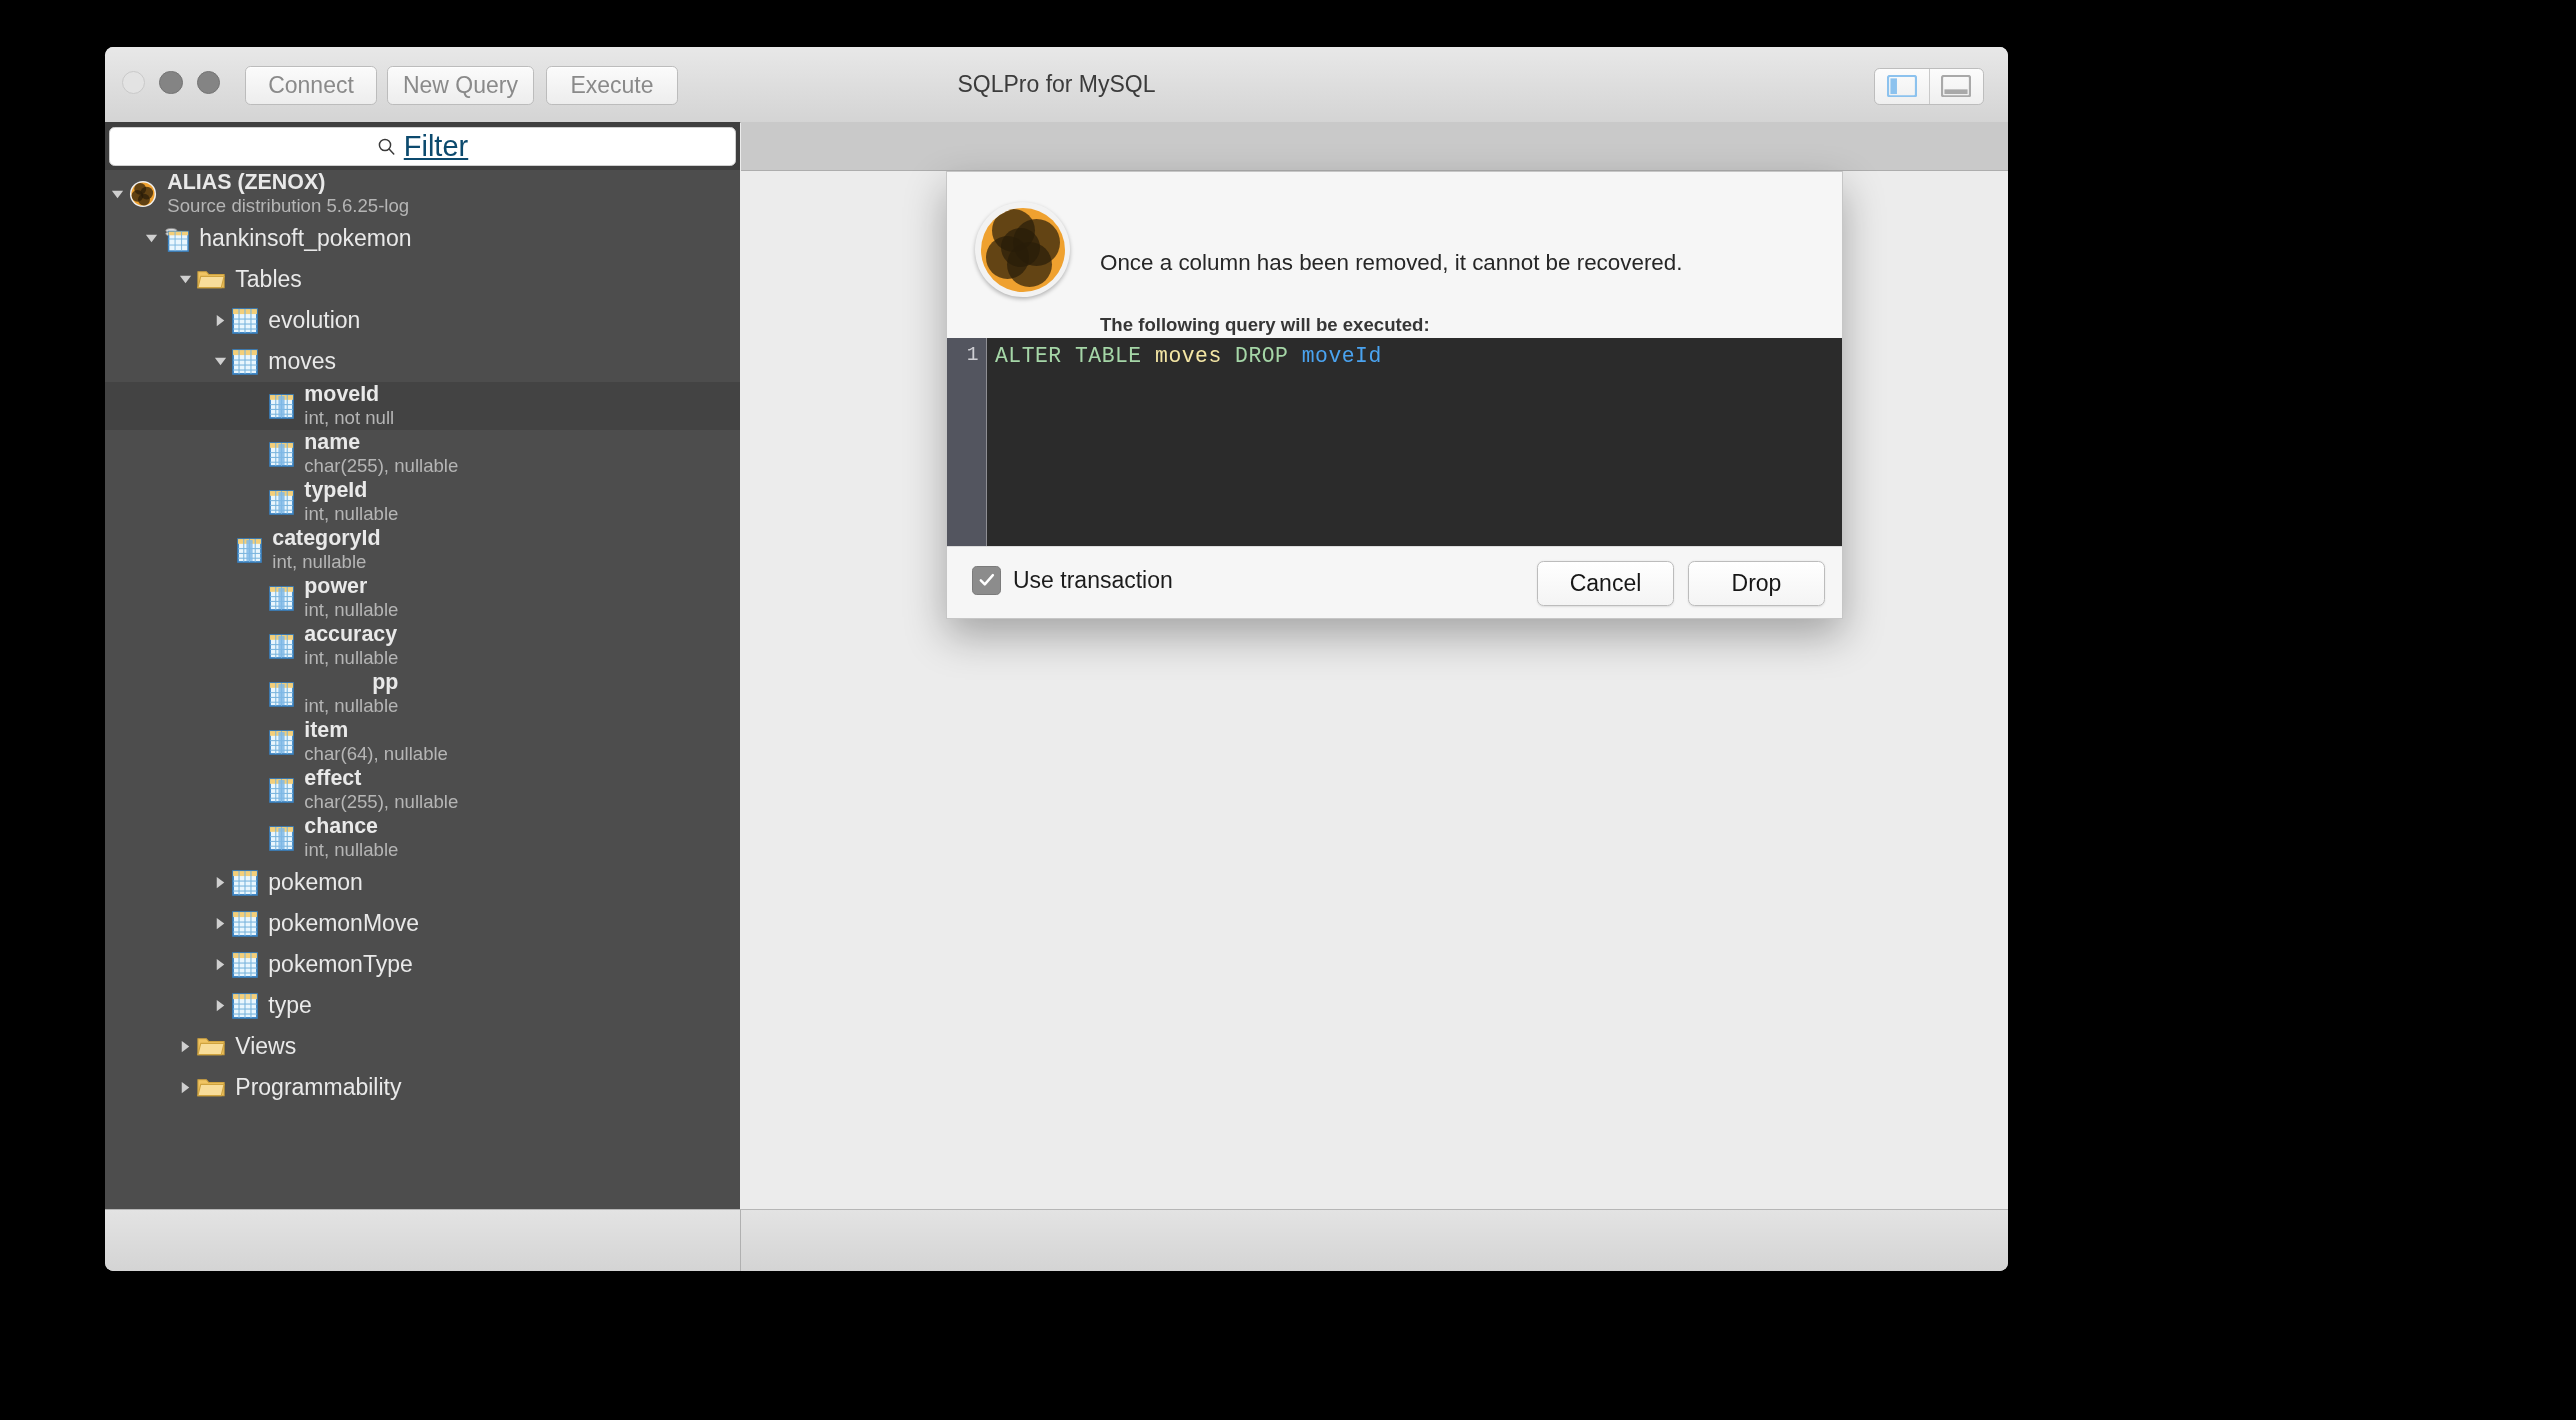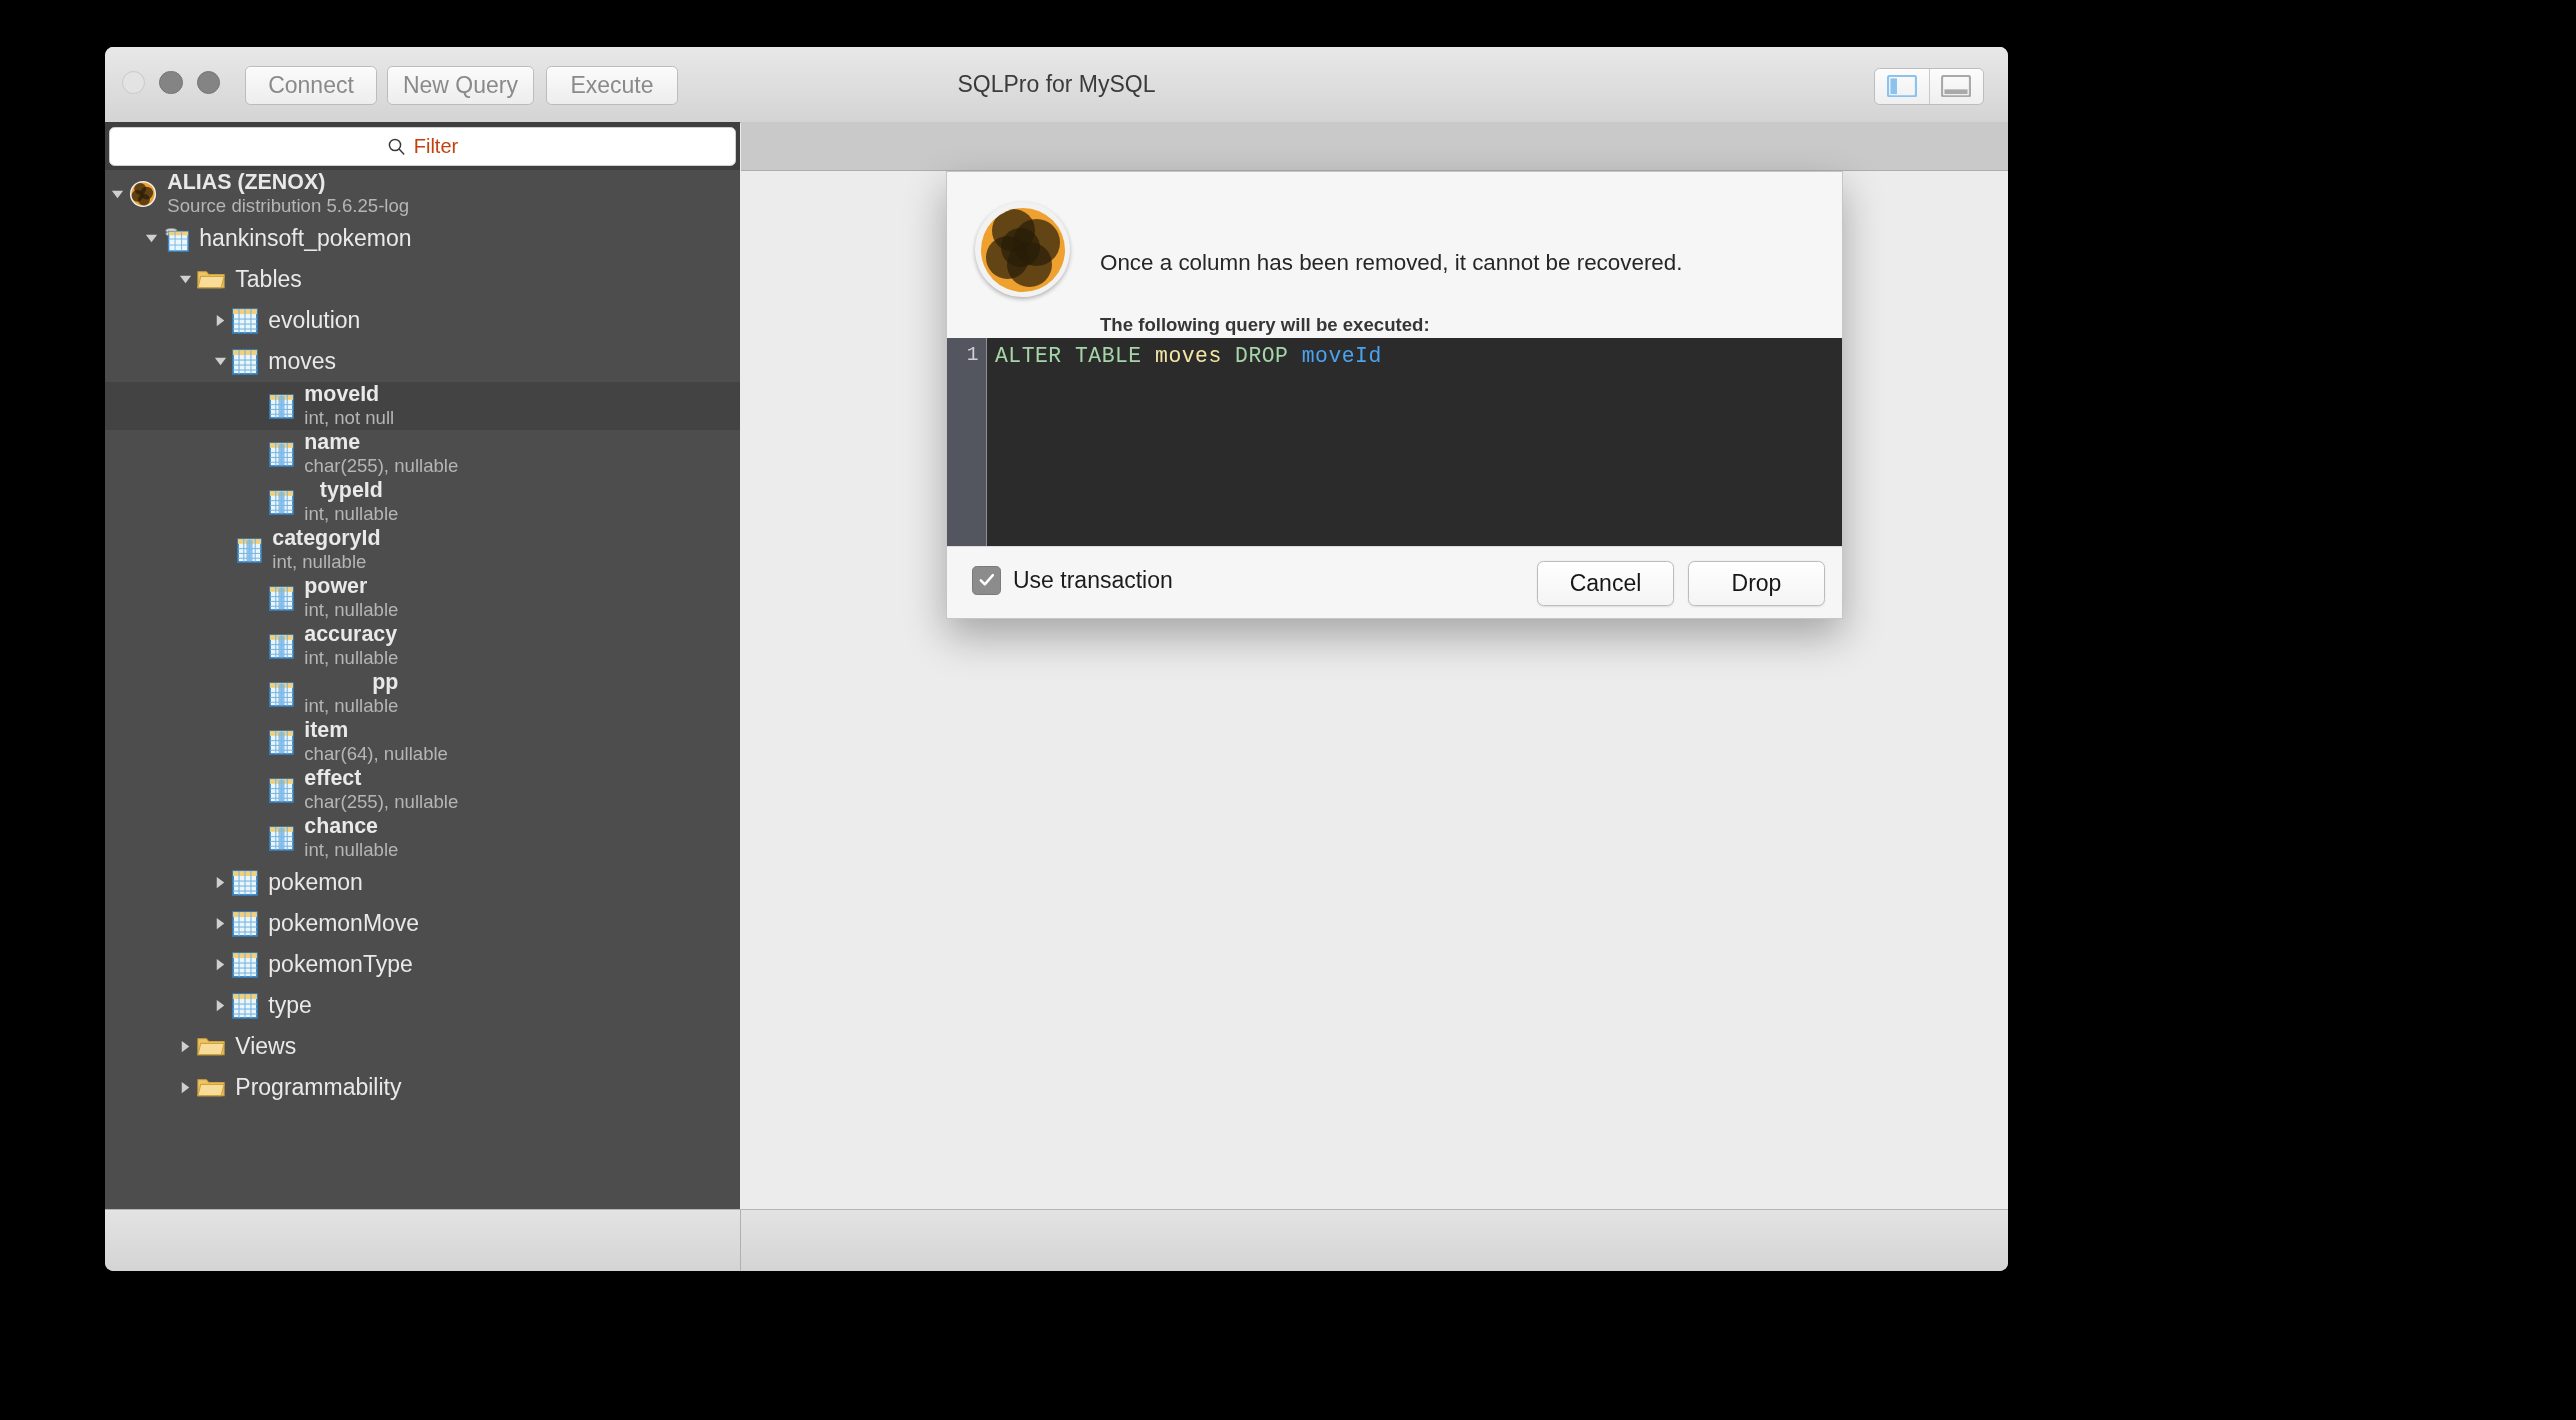--- a/index.html
+++ b/index.html
@@ -43,21 +43,21 @@
   .seg svg{display:block;}
 
   
   #sidebar{position:absolute;left:0;top:75px;width:635px;bottom:61px;background:#4d4d4d;}
   #filterbar{position:absolute;left:0;top:0;width:100%;height:48px;
              background:#3f3f3f;display:flex;align-items:center;
              padding:0 3.7px;box-sizing:border-box;}
   #filter-field{flex:1;height:37px;background:#fff;border-radius:5.6px;
                 display:flex;align-items:center;justify-content:center;gap:8.4px;
                 border:0.9px solid #cfcfcf;}
-  #filter-field .ph{font-size:20px;color:#c2410c;}
+  #filter-field .ph{font-size:29px;color:#0c4a6e;text-decoration:underline;}
   #tree{position:absolute;left:0;top:48px;right:0;bottom:0;overflow:hidden;}
 
   .row{position:relative;height:41px;display:flex;align-items:center;color:#e6e6e6;}
   .row.sel{background:#434343;}
   .row.two{height:48px;}
   .tw{width:24px;height:41px;display:flex;align-items:center;justify-content:center;flex:0 0 24px;}
   .tw svg{display:block;}
   .ic{flex:0 0 auto;display:flex;align-items:center;justify-content:center;margin-right:10.3px;}
   .lbl{font-size:23px;color:#e9e9e9;white-space:nowrap;}
   .lbl.b{font-weight:bold;font-size:21.4px;}
@@ -288,21 +288,21 @@
               <line x1="1" y1="14.799999999999999" x2="23" y2="14.799999999999999" stroke="#79b4dd" stroke-width="1"></line>
               <line x1="1" y1="19.4" x2="23" y2="19.4" stroke="#79b4dd" stroke-width="1"></line>
               <rect x="9" y="2" width="6" height="20" fill="#7fb8e6" opacity=".85"></rect>
             </svg>
           </span>
           <span class="stack">
             <span class="lbl b">name</span>
             <span class="sub">char(255), nullable</span>
           </span>
         </div>
-        <div class="row two" style="padding-left: 140px; text-align: center;">
+        <div class="row two" style="padding-left: 140px;">
           <span class="tw"></span>
           <span class="ic">
             <svg width="25" height="25" viewBox="0 0 24 24">
               <rect x="1" y="1" width="22" height="22" fill="#e9f6fd" stroke="#3a85c6" stroke-width="1.6"></rect>
               <rect x="1" y="1" width="22" height="4.6" fill="#f3cf7a"></rect>
               <line x1="6.5" y1="1" x2="6.5" y2="23" stroke="#79b4dd" stroke-width="1"></line>
               <line x1="12" y1="1" x2="12" y2="23" stroke="#79b4dd" stroke-width="1"></line>
               <line x1="17.5" y1="1" x2="17.5" y2="23" stroke="#79b4dd" stroke-width="1"></line>
               <line x1="1" y1="10.2" x2="23" y2="10.2" stroke="#79b4dd" stroke-width="1"></line>
               <line x1="1" y1="14.799999999999999" x2="23" y2="14.799999999999999" stroke="#79b4dd" stroke-width="1"></line>

